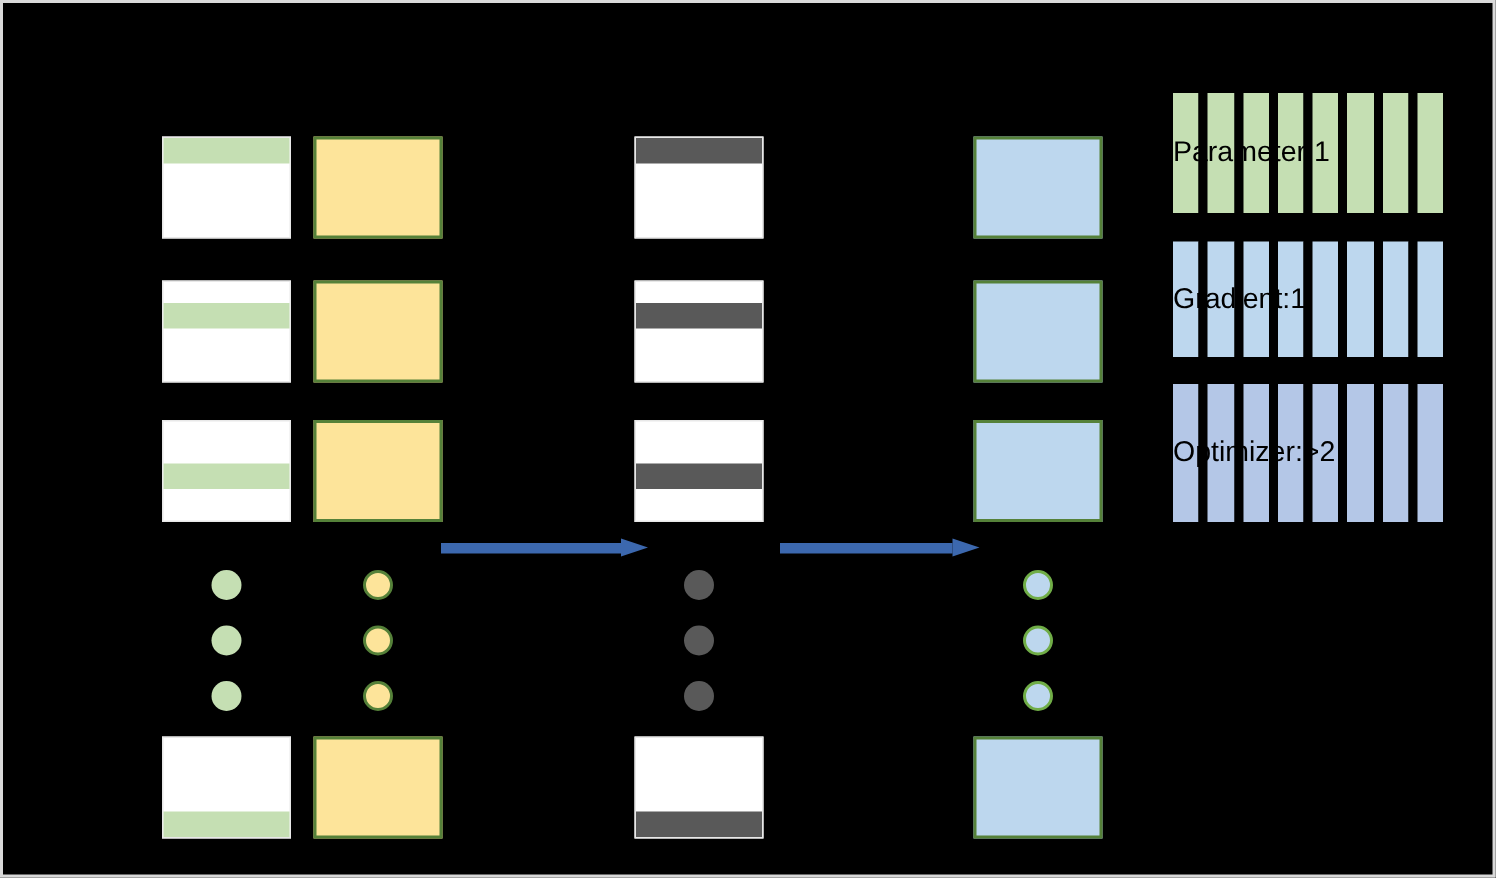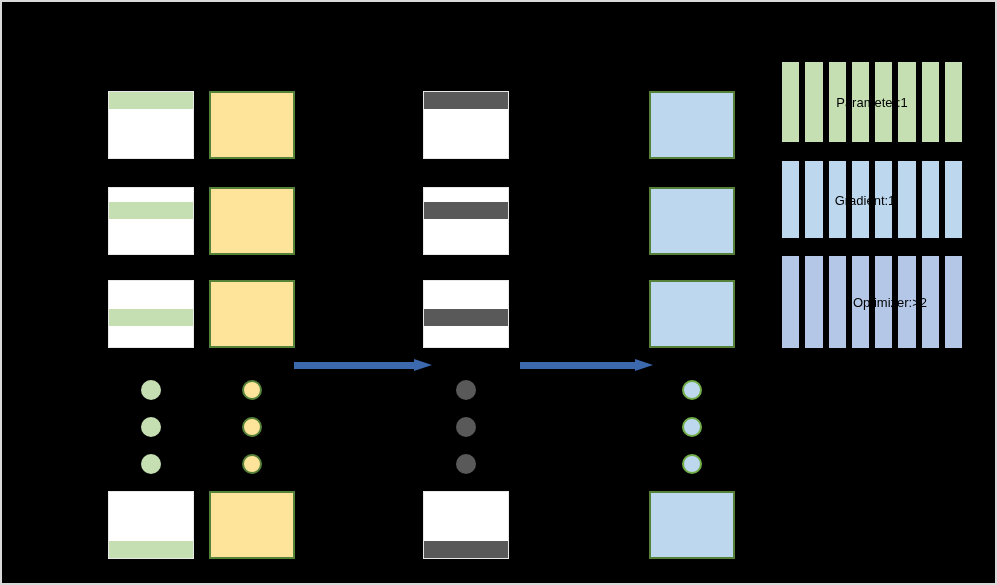--- a/index.html
+++ b/index.html
@@ -55,22 +55,21 @@
   }
 
   
   .legend-band { position: absolute; display: flex; }
   .legend-band .bar { height: 100%; }
   .legend-band .gap { height: 100%; background: #000000; }
   .legend-label {
     position: absolute;
     left: 0; right: 0; top: 50%;
     transform: translateY(-50%);
-    text-align: center;
-    font-size: 13px;
+    font-size: 19px;
     color: #000000;
     white-space: nowrap;
     pointer-events: none;
   }
 
   .legend-box {
     position: absolute;
     background: #ffffff;
     border: 1px solid #f2f2f2;
     box-sizing: border-box;

